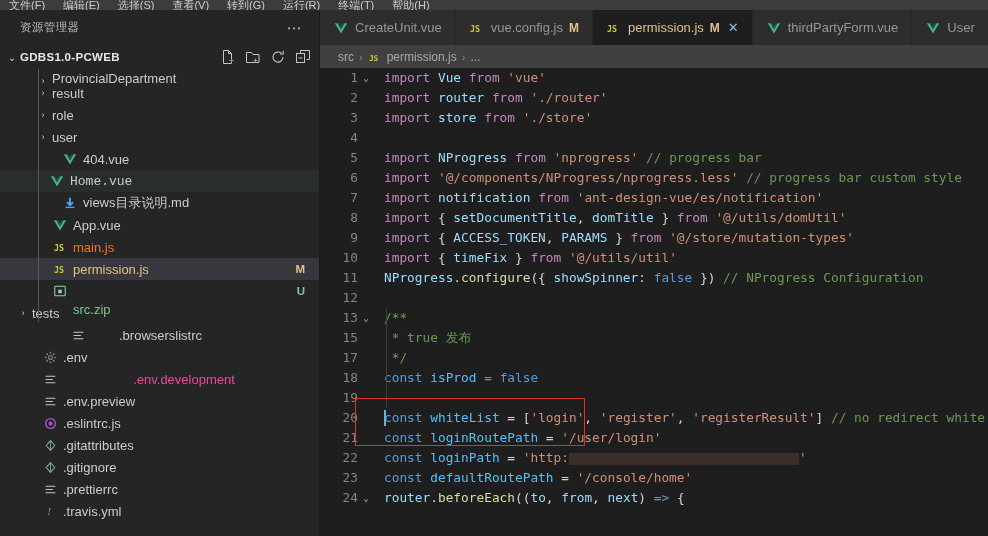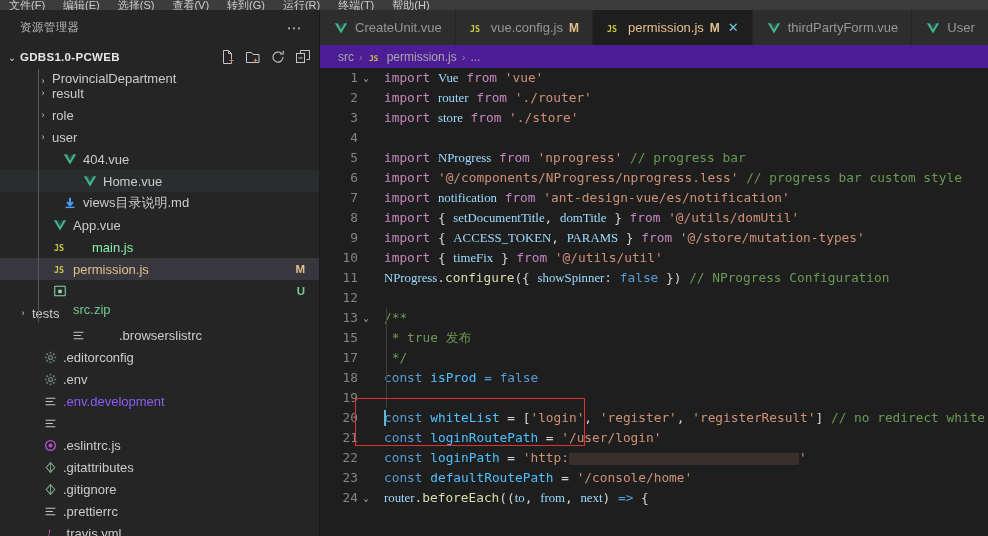--- a/index.html
+++ b/index.html
@@ -94,21 +94,21 @@
     border-right: 1px solid #252526; white-space: nowrap; position: relative;
   }
   .tab.active { background: #1e1e1e; color: #e7c08d; }
   .tab .tabicon { width: 16px; height: 16px; display: flex; align-items: center; justify-content: center; flex: 0 0 16px;}
   .tab .dirty { color: #e2c08d; font-weight: bold; font-size: 12px; }
   .tab .close { color: #7ec5e8; font-size: 13px; margin-left: 2px; }
 
   .breadcrumb {
     height: 23px; flex: 0 0 23px; display: flex; align-items: center;
     padding-left: 18px; gap: 5px; font-size: 12px; color: #a9a9a9;
-    background: #4c1d95;
+    background: #404040;
   }
   .breadcrumb .sep { color: #8a8a8a; font-size: 11px; }
   .breadcrumb .bc-icon { width: 14px; display: flex; align-items: center; }
 
   .code {
     flex: 1; position: relative; overflow: hidden;
     font-family: "DejaVu Sans Mono", "Liberation Mono", monospace;
     font-size: 12.8px; line-height: 20px;
   }
   .cline { height: 20px; display: flex; position: relative; white-space: pre; }
@@ -119,21 +119,21 @@
   }
   .fold {
     width: 16px; flex: 0 0 16px; text-align: center; color: #c5c5c5;
     font-size: 9px; user-select: none;
   }
   .ctext { padding-left: 10px; position: relative; }
 
   
   .t-kw   { color: #c586c0; }
   .t-kw2  { color: #569cd6; }
-  .t-var  { color: #9cdcfe; font-family: Liberation Serif, serif; }
+  .t-var  { color: #9cdcfe; }
   .t-str  { color: #ce9178; text-align: right; }
   .t-cmt  { color: #6a9955; }
   .t-pl   { color: #d4d4d4; }
   .t-fn   { color: #dcdcaa; }
   .t-const{ color: #4fc1ff; }
 
   .redbox {
     position: absolute; border: 1.5px solid #e03131; pointer-events: none;
   }
   .cursor {
@@ -222,21 +222,21 @@
           <div class="row" style="padding-left: 48px;">
             <span class="arrow"></span>
             <span class="ficon">
               <svg width="14" height="14" viewBox="0 0 16 16">
                 <path d="M1 2.5h3L8 9.4l4-6.9h3L8 14.2z" fill="#41b883"></path>
                 <path d="M4 2.5h2L8 6l2-3.5h2L8 9.4z" fill="#35495e"></path>
               </svg>
             </span>
             <span class="rlabel" style="color: rgb(204, 204, 204);">404.vue</span>
           </div>
-          <div class="row hl" style="padding-left: 68px;">
+          <div class="row hl" style="padding-left: 35px; font-family: Liberation Mono, monospace;">
             <span class="arrow"></span>
             <span class="ficon">
               <svg width="14" height="14" viewBox="0 0 16 16">
                 <path d="M1 2.5h3L8 9.4l4-6.9h3L8 14.2z" fill="#41b883"></path>
                 <path d="M4 2.5h2L8 6l2-3.5h2L8 9.4z" fill="#35495e"></path>
               </svg>
             </span>
             <span class="rlabel" style="color: rgb(204, 204, 204);">Home.vue</span>
           </div>
           <div class="row" style="padding-left: 48px;">
@@ -259,21 +259,21 @@
             </span>
             <span class="rlabel" style="color: rgb(204, 204, 204);">App.vue</span>
           </div>
           <div class="row" style="padding-left: 38px;">
             <span class="arrow"></span>
             <span class="ficon">
               <svg width="15" height="14" viewBox="0 0 16 16">
                 <text x="0.5" y="12" font-size="9.5" font-weight="bold" fill="#cbcb41" font-family="monospace">JS</text>
               </svg>
             </span>
-            <span class="rlabel" style="color: #86efac; margin-left: 19px;">main.js</span>
+            <span class="rlabel" style="color: #f97316;">main.js</span>
           </div>
           <div class="row sel" style="padding-left: 38px;">
             <span class="arrow"></span>
             <span class="ficon">
               <svg width="15" height="14" viewBox="0 0 16 16">
                 <text x="0.5" y="12" font-size="9.5" font-weight="bold" fill="#cbcb41" font-family="monospace">JS</text>
               </svg>
             </span>
             <span class="rlabel" style="color: rgb(226, 192, 141);">permission.js</span>
             <span class="badge m">M</span>
@@ -307,54 +307,43 @@
           <div class="row" style="padding-left: 28px;">
             <span class="arrow"></span>
             <span class="ficon">
               <svg width="13" height="13" viewBox="0 0 16 16">
                 <circle cx="8" cy="8" r="2.4" fill="none" stroke="#6d8086" stroke-width="1.5"></circle>
                 <g stroke="#6d8086" stroke-width="2.1">
                   <path d="M8 1v2.2M8 12.8V15M1 8h2.2M12.8 8H15M3.1 3.1l1.6 1.6M11.3 11.3l1.6 1.6M12.9 3.1l-1.6 1.6M4.7 11.3l-1.6 1.6"></path>
                 </g>
               </svg>
             </span>
-            <span class="rlabel" style="color: rgb(204, 204, 204);">.editorconfig</span>
-          </div>
-          <div class="row" style="padding-left: 28px;">
-            <span class="arrow"></span>
-            <span class="ficon">
-              <svg width="13" height="13" viewBox="0 0 16 16">
-                <circle cx="8" cy="8" r="2.4" fill="none" stroke="#6d8086" stroke-width="1.5"></circle>
-                <g stroke="#6d8086" stroke-width="2.1">
-                  <path d="M8 1v2.2M8 12.8V15M1 8h2.2M12.8 8H15M3.1 3.1l1.6 1.6M11.3 11.3l1.6 1.6M12.9 3.1l-1.6 1.6M4.7 11.3l-1.6 1.6"></path>
-                </g>
-              </svg>
-            </span>
             <span class="rlabel" style="color: rgb(204, 204, 204);">.env</span>
           </div>
           <div class="row" style="padding-left: 28px;">
             <span class="arrow"></span>
             <span class="ficon">
               <svg width="13" height="13" viewBox="0 0 16 16">
                 <g stroke="#c5c5c5" stroke-width="1.3" stroke-linecap="round">
                   <path d="M2.5 4h11M2.5 8h8M2.5 12h11"></path>
                 </g>
               </svg>
             </span>
-            <span class="rlabel" style="color: #8b5cf6;">.env.development</span>
+            <span class="rlabel" style="color: #ec4899; text-align: center;">.env.development</span>
           </div>
           <div class="row" style="padding-left: 28px;">
             <span class="arrow"></span>
             <span class="ficon">
               <svg width="13" height="13" viewBox="0 0 16 16">
                 <g stroke="#c5c5c5" stroke-width="1.3" stroke-linecap="round">
                   <path d="M2.5 4h11M2.5 8h8M2.5 12h11"></path>
                 </g>
               </svg>
             </span>
+            <span class="rlabel" style="color: rgb(204, 204, 204);">.env.preview</span>
           </div>
           <div class="row" style="padding-left: 28px;">
             <span class="arrow"></span>
             <span class="ficon">
               <svg width="13" height="13" viewBox="0 0 16 16">
                 <circle cx="8" cy="8" r="6" fill="none" stroke="#b452cd" stroke-width="1.6"></circle>
                 <circle cx="8" cy="8" r="2.4" fill="#b452cd"></circle>
               </svg>
             </span>
             <span class="rlabel" style="color: rgb(204, 204, 204);">.eslintrc.js</span>

